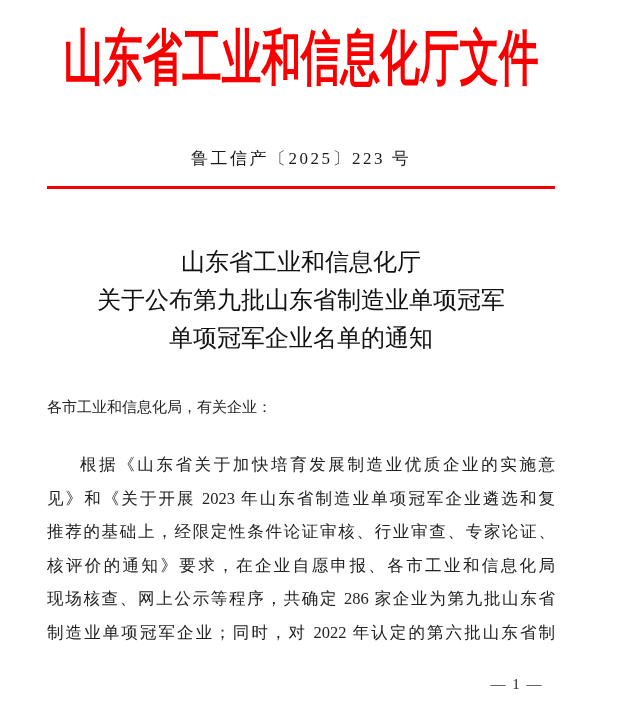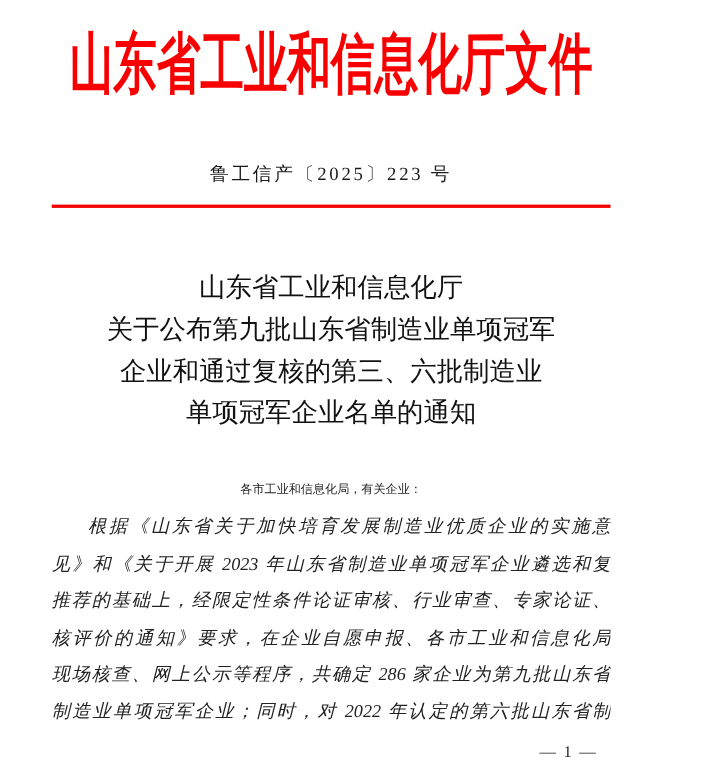--- a/index.html
+++ b/index.html
@@ -61,28 +61,27 @@
   }
   .title-line {
     display: block;
     text-align: center;
     line-height: 38px;
     white-space: nowrap;
   }
   
   .salutation {
     margin-top: 34px;
-    font-size: 11px;
+    font-size: 15px;
     line-height: 33px;
-    text-align: center;
+    text-align: left;
     color: #222222;
   }
   .para {
-    margin-top: 0;
-    font-style: italic;
+    margin-top: 24px;
   }
   .para-line {
     font-size: 16.5px;
     line-height: 33.5px;
     color: #222222;
     text-align: justify;
     text-align-last: justify;
     overflow: hidden;
     white-space: nowrap;
   }
@@ -109,21 +108,20 @@
     <span class="masthead-text">山东省工业和信息化厅文件</span>
   </header>
 
   <div class="doc-number">鲁工信产〔2025〕223 号</div>
 
   <div class="red-rule"></div>
 
   <h1 class="doc-title">
     <span class="title-line">山东省工业和信息化厅</span>
     <span class="title-line">关于公布第九批山东省制造业单项冠军</span>
-    <span class="title-line">企业和通过复核的第三、六批制造业</span>
     <span class="title-line">单项冠军企业名单的通知</span>
   </h1>
 
   <main class="body">
     <div class="salutation">各市工业和信息化局，有关企业：</div>
 
     <div class="para">
       <div class="para-line indent">根据《山东省关于加快培育发展制造业优质企业的实施意</div>
       <div class="para-line">见》和《关于开展 2023 年山东省制造业单项冠军企业遴选和复</div>
       <div class="para-line">推荐的基础上，经限定性条件论证审核、行业审查、专家论证、</div>

